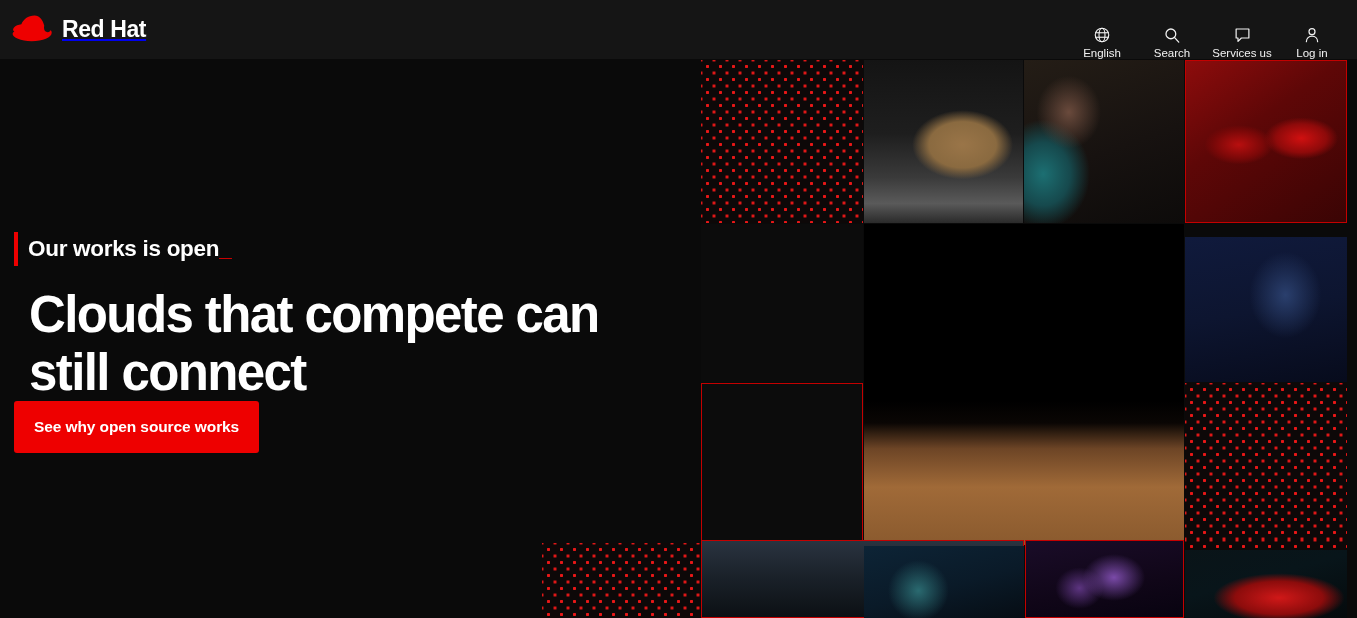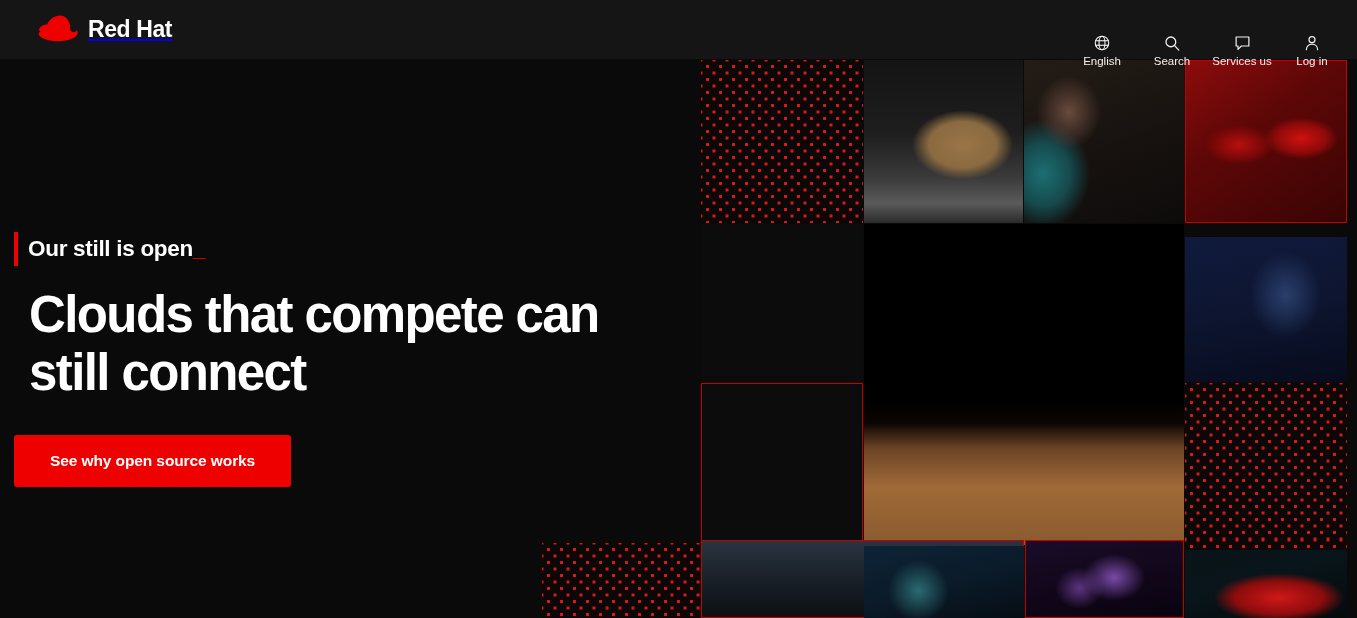--- a/index.html
+++ b/index.html
@@ -11,36 +11,35 @@
     overflow:hidden;
   }
 
   
   .nav {
     position:absolute; top:0; left:0;
     width:1357px; height:59px;
     background:#151515;
     display:flex; align-items:center;
     z-index:20;
-    padding-left:26px;
   }
   .brand { display:flex; align-items:center; margin-left:6px; width:150px; }
   .brand-logo { width:52px; height:36px; flex:0 0 auto; }
   .brand-word {
     color:#fff; font-size:23px; font-weight:bold;
     letter-spacing:-0.4px; margin-left:4px; white-space:nowrap;
   }
   .mainnav { display:flex; align-items:center; margin-left:38px; gap:30px; }
   .mainnav a {
     color:#f0f0f0; font-size:14.5px; text-decoration:none;
     white-space:nowrap; letter-spacing:-0.1px;
   }
   .utilnav {
     position:absolute; right:10px; top:0; height:59px;
-    display:flex; align-items:flex-start; gap:0px;margin-top:33px;
+    display:flex; align-items:flex-end; gap:0px;
   }
   .util {
     display:flex; flex-direction:column; align-items:center;
     justify-content:center; width:70px; gap:3px; text-decoration:none;
   }
   .util-icon {
     height:19px; display:flex; align-items:center; justify-content:center;
   }
   .util-label { color:#f2f2f2; font-size:11.5px; white-space:nowrap; }
 
@@ -55,24 +54,24 @@
   }
   .eyebrow .caret { color:#ee0000; }
   .headline {
     margin-top:20px;
     color:#ffffff; font-size:51px; font-weight:bold;
     line-height:1.13; letter-spacing:-1.6px;
     max-width:600px;
     margin-left:15px;
   }
   .cta {
-    display:inline-block; margin-top:34px;
+    display:inline-block; 
     background:#ee0000; color:#ffffff;
     font-size:15.5px; font-weight:bold; letter-spacing:-0.1px;
-    padding:17px 36px; border:none; border-radius:3px;
+    padding:17px 20px; border:none; border-radius:3px;
     text-decoration:none; cursor:pointer;
     font-family:"Liberation Sans", sans-serif;
   }
 
   
   .mosaic { position:absolute; left:0; top:59px; width:1357px; height:559px; z-index:1; }
   .tile { position:absolute; overflow:hidden; }
   .tile-outline { border:1px solid #c40000; }
   .dots {
     background-color:#0d0808;
@@ -224,20 +223,20 @@
   <div class="tile ph-crowd tile-outline" style="left:1025px;top:481px; width:159px; height:78px;"></div>
   <div class="tile ph-car" style="left:1185px;top:487px; width:162px; height:72px;"></div>
   <div class="tile dots" style="left:1185px;top:481px; width:162px; height:10px;"></div>
 
 </div>
 
 <div class="hero-text">
 
   <div class="eyebrow-row">
     <div class="eyebrow-bar"></div>
-    <div class="eyebrow"><span>Our still is open</span><span class="caret">_</span></div>
+    <div class="eyebrow"><span>Our works is open</span><span class="caret">_</span></div>
   </div>
 
   <h1 class="headline">Clouds that compete can still connect</h1>
 
   <a class="cta" href="#">See why open source works</a>
 
 </div>
 
 </body></html>

